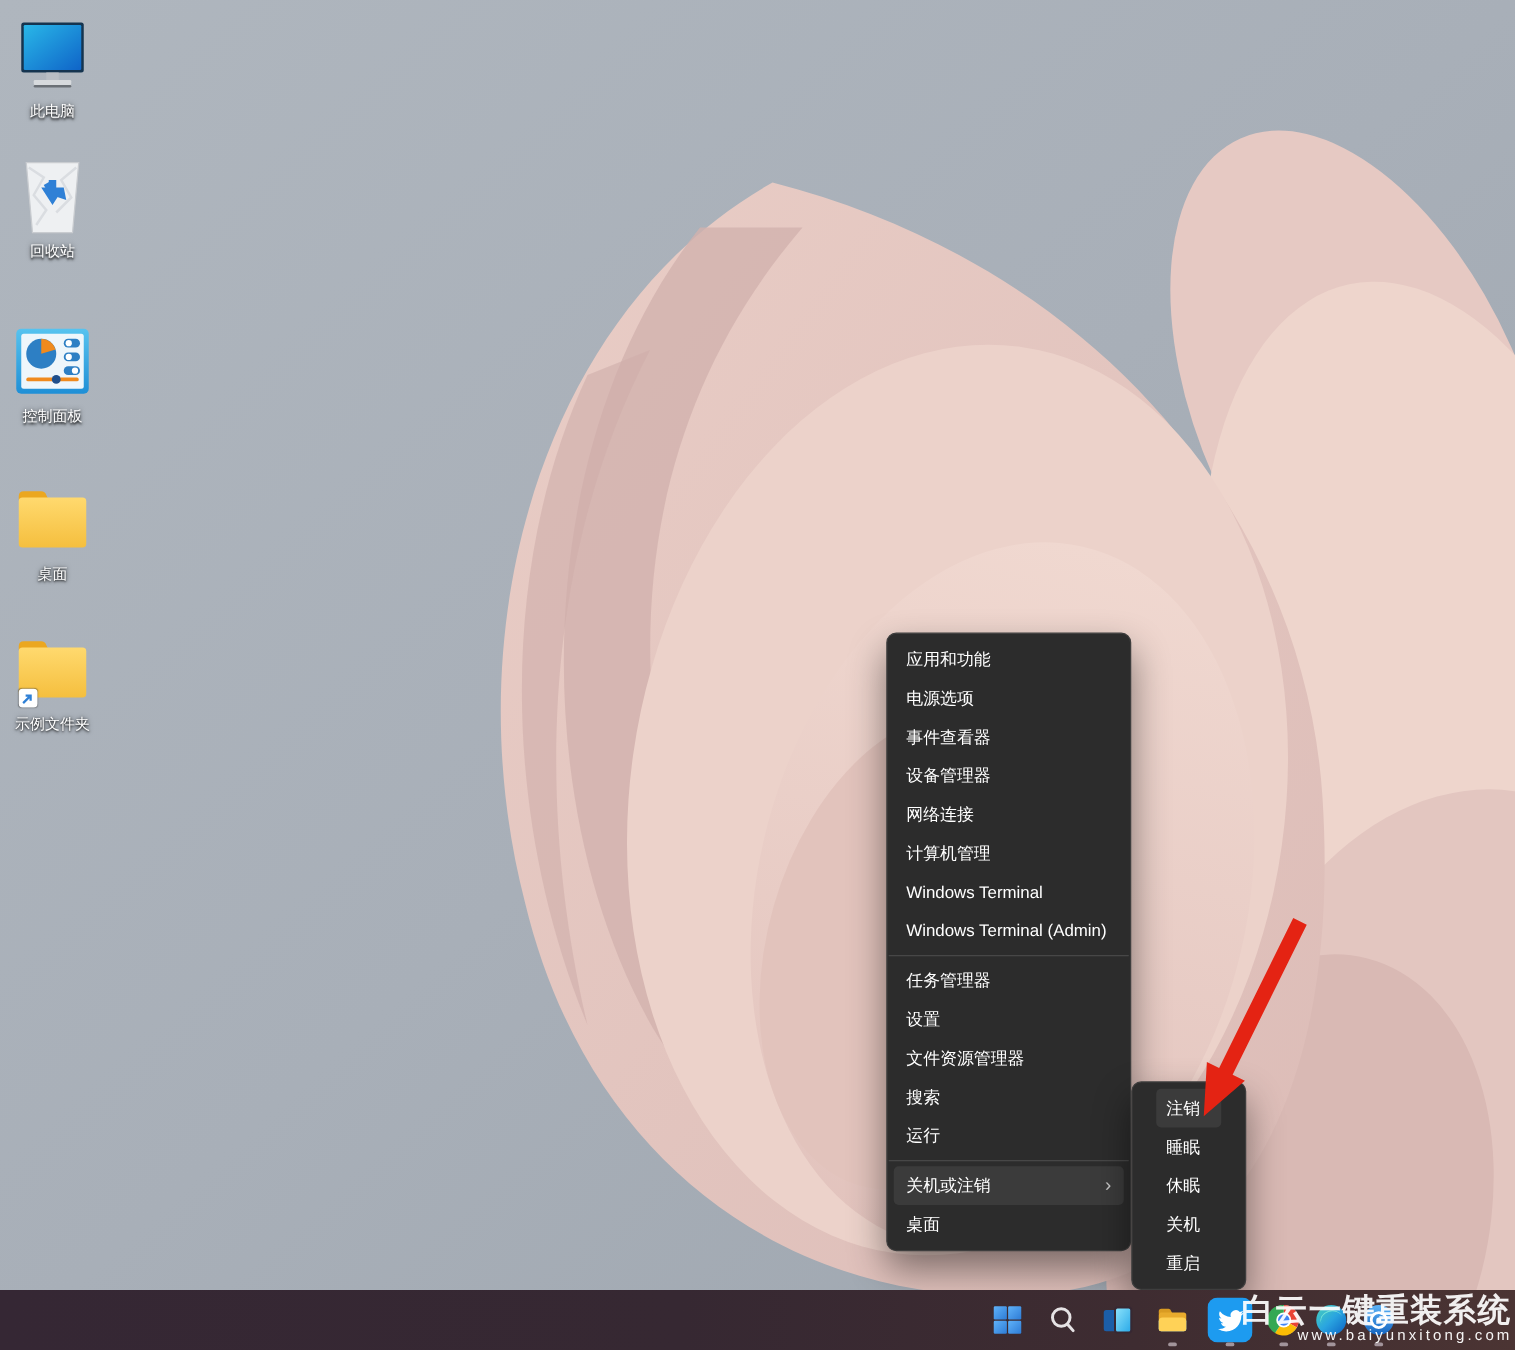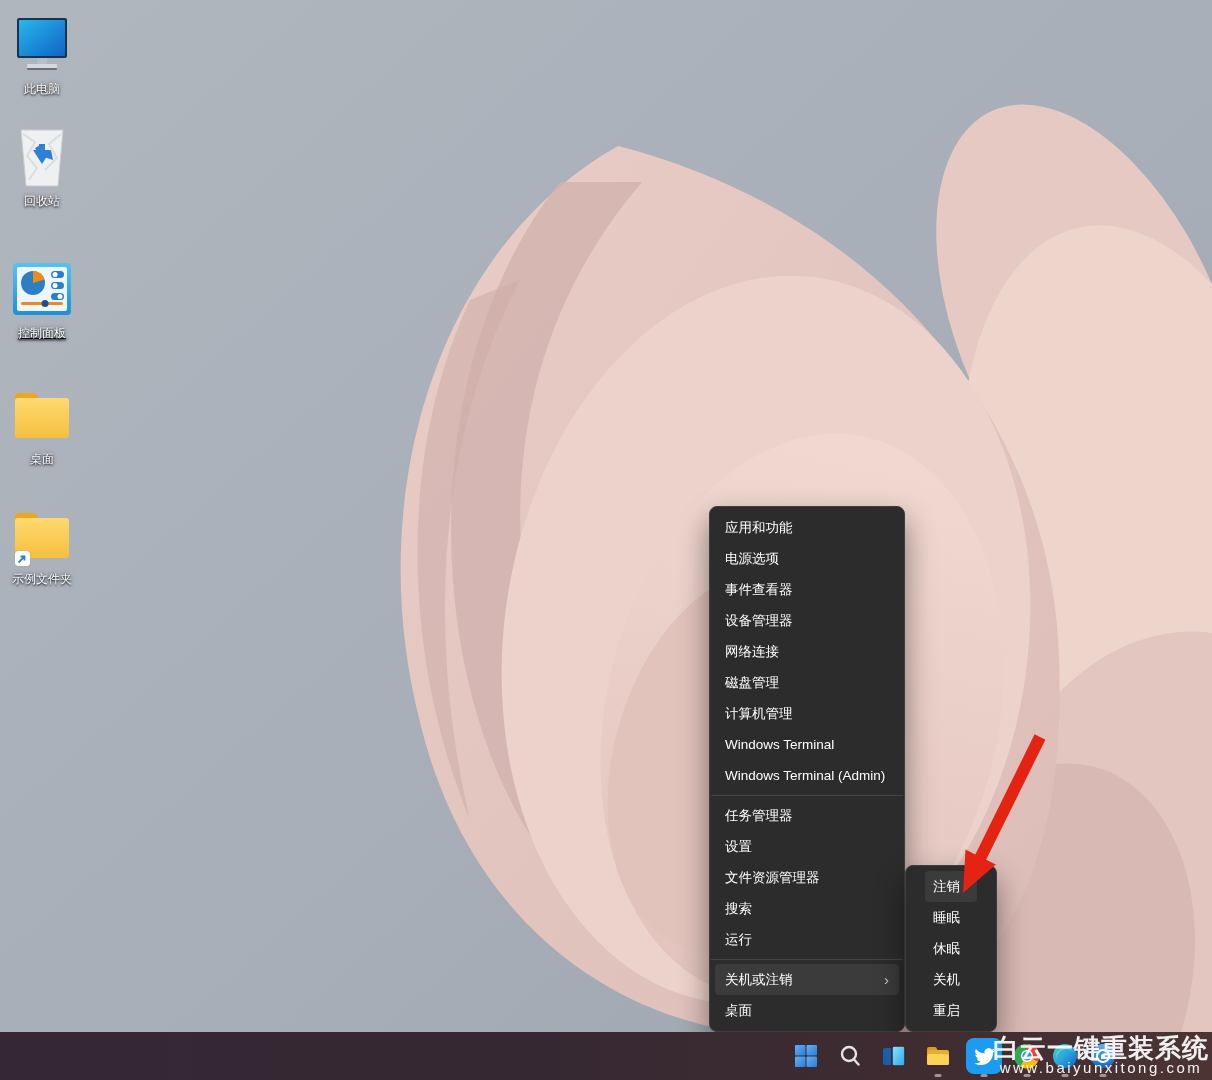--- a/index.html
+++ b/index.html
@@ -42,21 +42,21 @@
   #taskbar { position:absolute; left:0; bottom:0; width:1212px; height:48px;
     background:linear-gradient(90deg,#352734 0%,#362832 45%,#3e2c31 75%,#4b3433 100%); z-index:8; }
   #tb-icons { position:absolute; left:784px; top:0; height:48px; display:flex; align-items:center; }
   .tb-btn { position:relative; width:44px; height:48px; display:flex; align-items:center;
     justify-content:center; }
   .tb-ind { position:absolute; bottom:3px; left:50%; transform:translateX(-50%); width:7px; height:3px;
     border-radius:2px; background:#a2949b; }
   #watermark { position:absolute; right:2px; top:2px; width:218px; text-align:center;
     color:rgba(255,255,255,.92); z-index:9; pointer-events:none; }
   #watermark .wm-title { font-size:26px; font-weight:700; letter-spacing:1px; line-height:28px;text-align:center; }
-  #watermark .wm-url { font-size:15px; letter-spacing:2.5px; line-height:12px; color:rgba(255,255,255,.95); }
+  #watermark .wm-url { font-size:12px; letter-spacing:2.5px; line-height:12px; color:rgba(255,255,255,.95);text-align:right; }
 </style>
 </head>
 <body>
 
 <div id="stage">
 
   <svg id="wallpaper" viewBox="0 0 1212 1080">
     <defs>
       <linearGradient id="bgg" x1="0" y1="0" x2="1" y2="1">
         <stop offset="0" stop-color="#afb6be"></stop>
@@ -116,21 +116,21 @@
         <rect x="6" y="4" width="50" height="40" rx="2" fill="#15344f"></rect>
         <rect x="8" y="6" width="46" height="36" rx="1" fill="url(#scr)"></rect>
         <rect x="26" y="44" width="10" height="6" fill="#b9bec4"></rect>
         <rect x="16" y="50" width="30" height="4" rx="1" fill="#d7dadd"></rect>
         <rect x="16" y="54" width="30" height="2" rx="1" fill="#6b7076"></rect>
       </svg>
     </div>
     <div class="lbl">此电脑</div>
   </div>
 
-  <div class="desk-icon" style="top:256px;text-decoration:underline;">
+  <div class="desk-icon" style="top:256px;">
     <div class="glyph">
       <svg width="62" height="56" viewBox="0 0 62 56">
         <defs>
             <linearGradient id="cpb" x1="0" y1="0" x2="0" y2="1">
           <stop offset="0" stop-color="#57c3ef"></stop>
               <stop offset="1" stop-color="#1f8fd6"></stop>
             </linearGradient>
           </defs>
         <rect x="2" y="2" width="58" height="52" rx="4" fill="url(#cpb)"></rect>
         <rect x="6" y="6" width="50" height="44" rx="2" fill="#eef6fb"></rect>
@@ -181,21 +181,20 @@
     <div class="lbl">示例文件夹</div>
   </div>
 
 
   <div class="ctx">
     <div class="ctx-item">应用和功能</div>
     <div class="ctx-item">电源选项</div>
     <div class="ctx-item">事件查看器</div>
     <div class="ctx-item">设备管理器</div>
     <div class="ctx-item">网络连接</div>
-    <div class="ctx-item">磁盘管理</div>
     <div class="ctx-item">计算机管理</div>
     <div class="ctx-item">Windows Terminal</div>
     <div class="ctx-item">Windows Terminal (Admin)</div>
     <div class="ctx-sep"></div>
     <div class="ctx-item">任务管理器</div>
     <div class="ctx-item">设置</div>
     <div class="ctx-item">文件资源管理器</div>
     <div class="ctx-item">搜索</div>
     <div class="ctx-item">运行</div>
     <div class="ctx-sep"></div>

